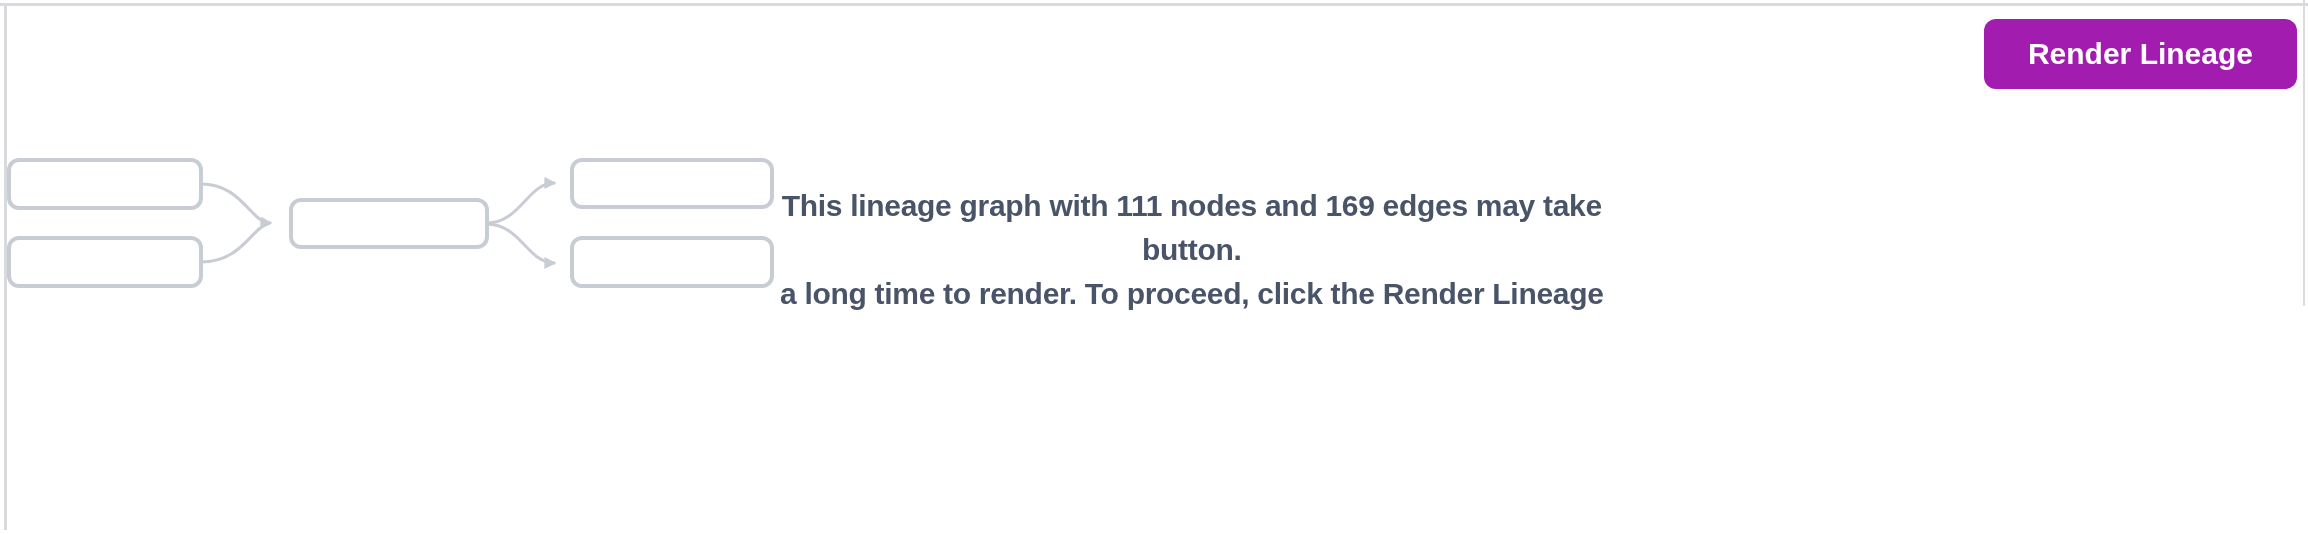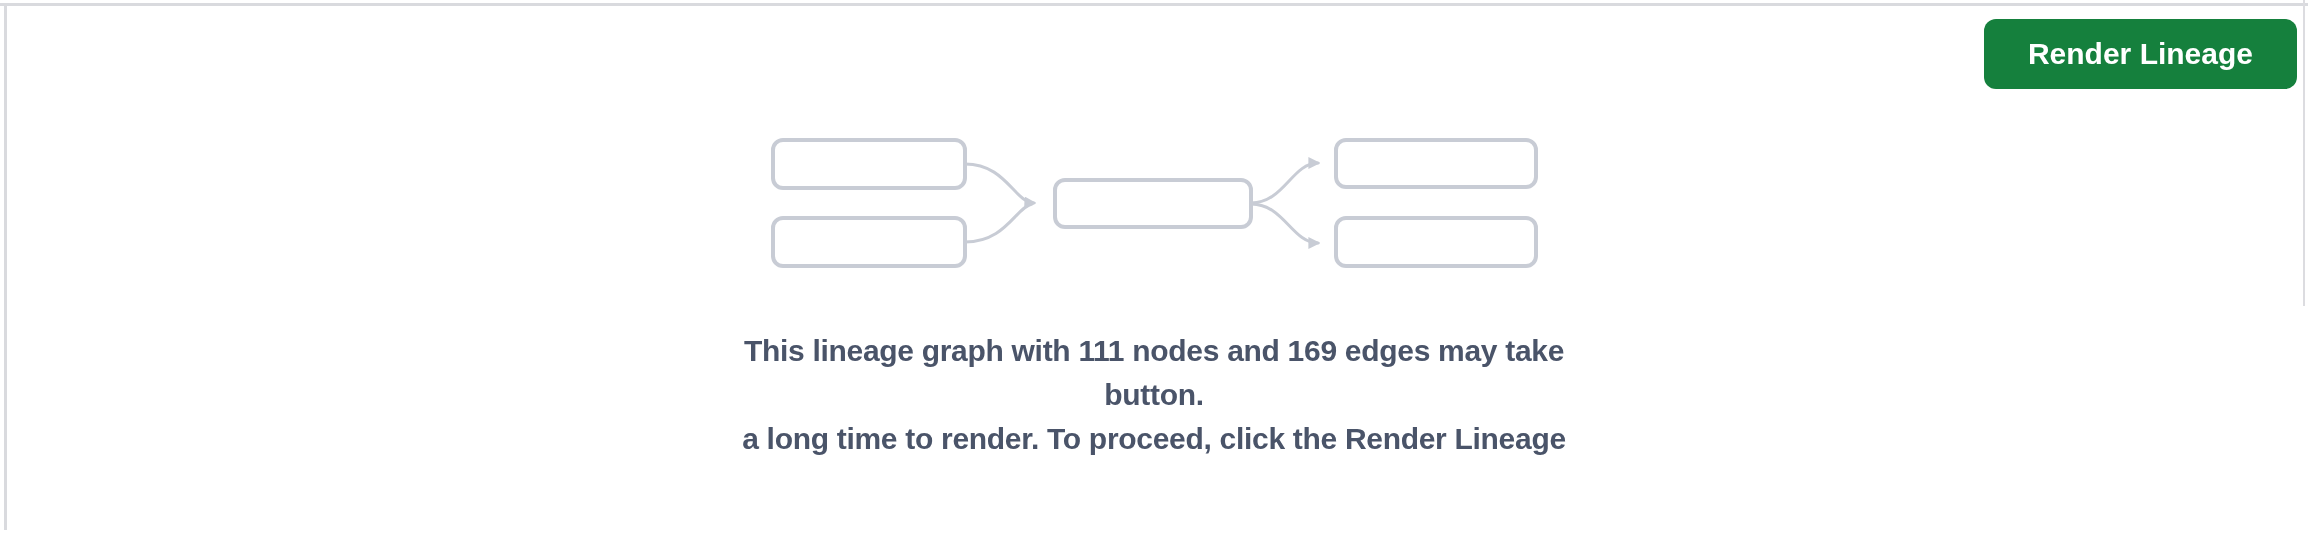--- a/index.html
+++ b/index.html
@@ -28,40 +28,40 @@
     position: absolute;
     top: 0; left: 2303px;
     width: 2px; height: 306px;
     background: #dcdce0;
   }
   .render-lineage-button {
     position: absolute;
     top: 19px; right: 11px;
     height: 70px;
     padding: 0 44px;
-    background: #15803d;
+    background: #a21caf;
     color: #ffffff;
     border: none;
     border-radius: 12px;
     font-family: "Liberation Sans", sans-serif;
     font-size: 30px;
     font-weight: 700;
     cursor: pointer;
     display: flex;
     align-items: center;
     justify-content: center;
     margin-left: 33px;
   }
   .placeholder-content {
     position: absolute;
     top: 132px;
     left: 0;
     width: 2308px;
     display: flex;
-    flex-direction: column;
+    flex-direction: row;
     align-items: center;
   }
   .placeholder-graphic {
     display: block;
   }
   .placeholder-message {
     margin-top: 52px;
     max-width: 900px;
     text-align: center;
     color: #4a5469;

